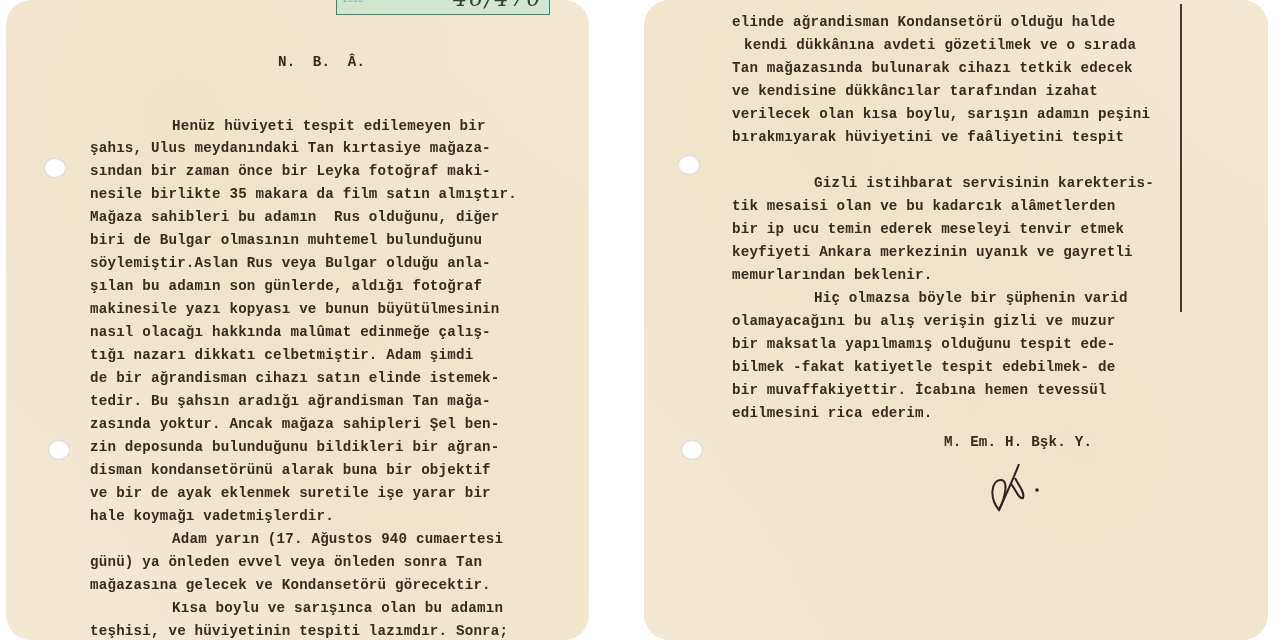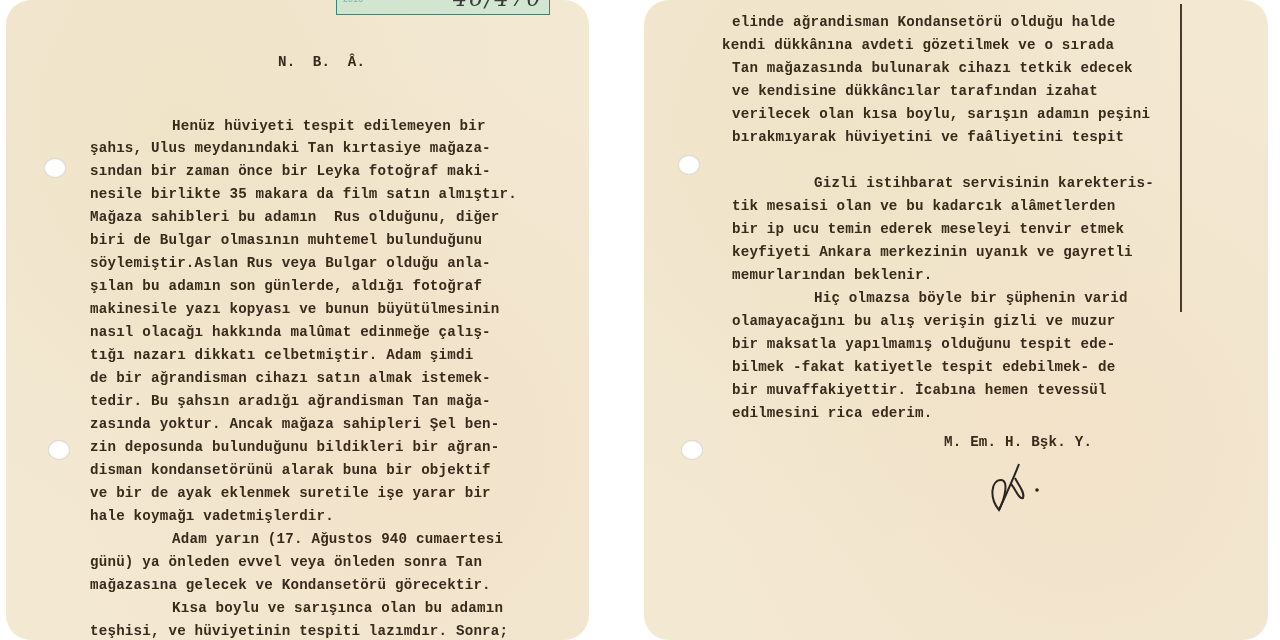--- a/index.html
+++ b/index.html
@@ -68,42 +68,42 @@
   <div class="line" style="left:84px;top:140px;">şahıs, Ulus meydanındaki Tan kırtasiye mağaza-</div>
   <div class="line" style="left:84px;top:163px;">sından bir zaman önce bir Leyka fotoğraf maki-</div>
   <div class="line" style="left:84px;top:186px;">nesile birlikte 35 makara da film satın almıştır.</div>
   <div class="line" style="left:84px;top:209px;">Mağaza sahibleri bu adamın  Rus olduğunu, diğer</div>
   <div class="line" style="left:84px;top:232px;">biri de Bulgar olmasının muhtemel bulunduğunu</div>
   <div class="line" style="left:84px;top:255px;">söylemiştir.Aslan Rus veya Bulgar olduğu anla-</div>
   <div class="line" style="left:84px;top:278px;">şılan bu adamın son günlerde, aldığı fotoğraf</div>
   <div class="line" style="left:84px;top:301px;">makinesile yazı kopyası ve bunun büyütülmesinin</div>
   <div class="line" style="left:84px;top:324px;">nasıl olacağı hakkında malûmat edinmeğe çalış-</div>
   <div class="line" style="left:84px;top:347px;">tığı nazarı dikkatı celbetmiştir. Adam şimdi</div>
-  <div class="line" style="left:84px;top:370px;">de bir ağrandisman cihazı satın almak istemek-</div>
+  <div class="line" style="left:84px;top:370px;">de bir ağrandisman cihazı satın elinde istemek-</div>
   <div class="line" style="left:84px;top:393px;">tedir. Bu şahsın aradığı ağrandisman Tan mağa-</div>
   <div class="line" style="left:84px;top:416px;">zasında yoktur. Ancak mağaza sahipleri Şel ben-</div>
   <div class="line" style="left:84px;top:439px;">zin deposunda bulunduğunu bildikleri bir ağran-</div>
   <div class="line" style="left:84px;top:462px;">disman kondansetörünü alarak buna bir objektif</div>
   <div class="line" style="left:84px;top:485px;">ve bir de ayak eklenmek suretile işe yarar bir</div>
   <div class="line" style="left:84px;top:508px;">hale koymağı vadetmişlerdir.</div>
   <div class="line" style="left:166px;top:531px;">Adam yarın (17. Ağustos 940 cumaertesi</div>
   <div class="line" style="left:84px;top:554px;">günü) ya önleden evvel veya önleden sonra Tan</div>
   <div class="line" style="left:84px;top:577px;">mağazasına gelecek ve Kondansetörü görecektir.</div>
   <div class="line" style="left:166px;top:600px;text-align:center;">Kısa boylu ve sarışınca olan bu adamın</div>
   <div class="line" style="left:84px;top:623px;">teşhisi, ve hüviyetinin tespiti lazımdır. Sonra;</div>
 
 </div>
 
 <div class="page page-right">
   <div class="punch-hole" style="left:34px;top:155px;"></div>
   <div class="punch-hole" style="left:37px;top:440px;"></div>
 
   <div class="line" style="left:88px;top:-8px;opacity:0.6;"></div>
   <div class="line" style="left:88px;top:14px;">elinde ağrandisman Kondansetörü olduğu halde</div>
-  <div class="line" style="left:78px;top:37px;">kendi dükkânına avdeti gözetilmek ve o sırada</div>
+  <div class="line" style="left:100px;top:37px;">kendi dükkânına avdeti gözetilmek ve o sırada</div>
   <div class="line" style="left:88px;top:60px;">Tan mağazasında bulunarak cihazı tetkik edecek</div>
   <div class="line" style="left:88px;top:83px;">ve kendisine dükkâncılar tarafından izahat</div>
   <div class="line" style="left:88px;top:106px;">verilecek olan kısa boylu, sarışın adamın peşini</div>
   <div class="line" style="left:88px;top:129px;">bırakmıyarak hüviyetini ve faâliyetini tespit</div>
   <div class="line" style="left:170px;top:175px;">Gizli istihbarat servisinin karekteris-</div>
   <div class="line" style="left:88px;top:198px;">tik mesaisi olan ve bu kadarcık alâmetlerden</div>
   <div class="line" style="left:88px;top:221px;">bir ip ucu temin ederek meseleyi tenvir etmek</div>
   <div class="line" style="left:88px;top:244px;">keyfiyeti Ankara merkezinin uyanık ve gayretli</div>
   <div class="line" style="left:88px;top:267px;">memurlarından beklenir.</div>
   <div class="line" style="left:170px;top:290px;">Hiç olmazsa böyle bir şüphenin varid</div>

